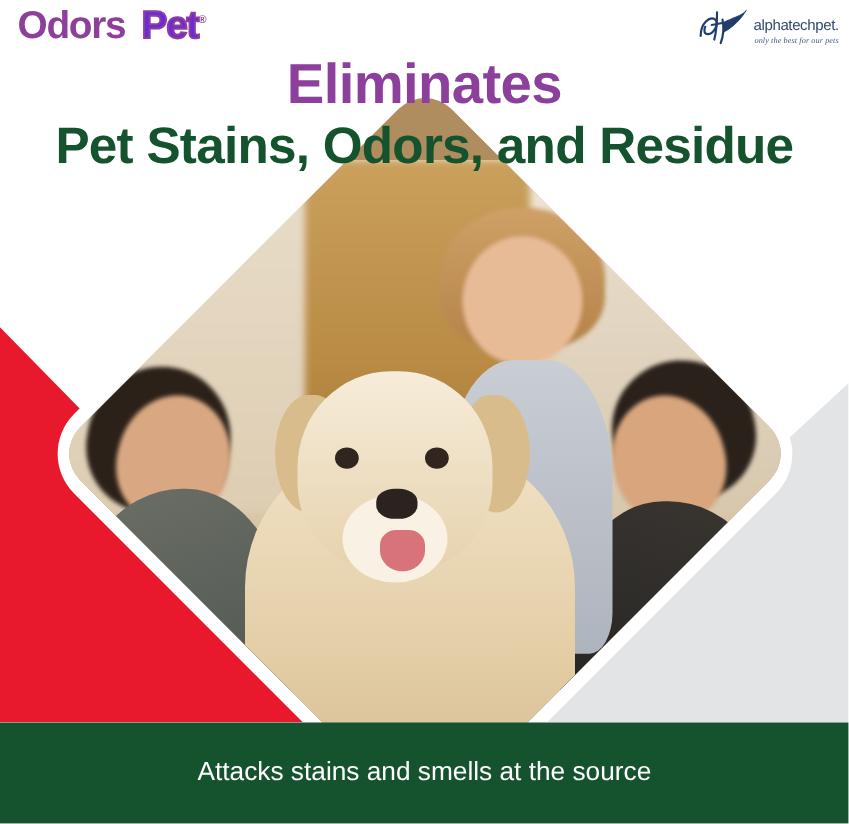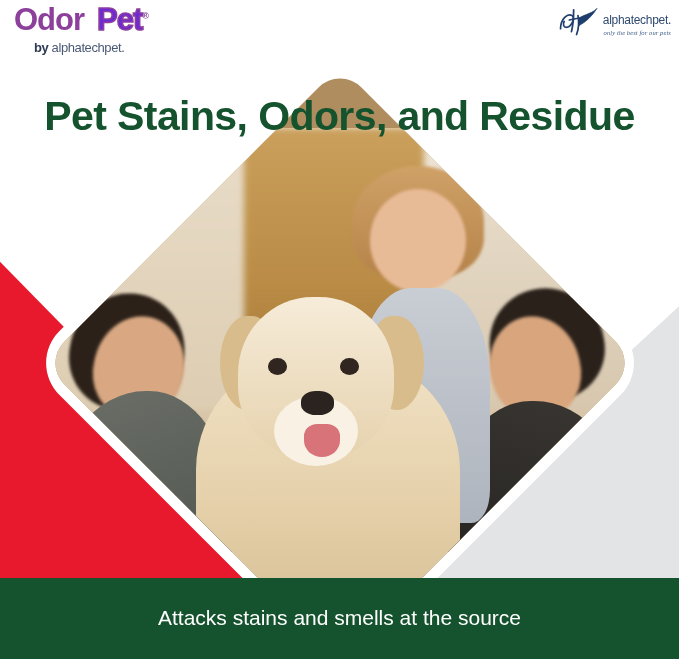--- a/index.html
+++ b/index.html
@@ -361,38 +361,37 @@
         <div class="fig dog-eye-l"></div>
         <div class="fig dog-eye-r"></div>
         <div class="fig dog-muzzle"></div>
         <div class="fig dog-tongue"></div>
         <div class="fig dog-nose"></div>
       </div>
     </div>
   </div>
 
   <div class="logo-left">
-    <div class="logo-odorpet"><span class="lp-odor">Odor</span><span class="lp-pet">Pet</span><span class="lp-reg">®</span></div>
-    <div class="logo-by"><b>by</b>
-      <span>alphatechpet.</span></div>
+    <div class="logo-odorpet"><span class="lp-odor">Odors</span><span class="lp-pet">Pet</span><span class="lp-reg">®</span></div>
   </div>
 
   <div class="logo-right">
     <svg class="atp-mark" viewBox="0 0 60 44">
       <path d="M6 34 C6 20, 16 12, 22 16 C27 20, 20 32, 14 32 C10 32, 9 28, 11 24" fill="none" stroke="#1F3E6E" stroke-width="2.4" stroke-linecap="round"></path>
       <path d="M24 8 C24 20, 23 30, 21 38" fill="none" stroke="#1F3E6E" stroke-width="2.4" stroke-linecap="round"></path>
       <path d="M18 22 C26 20, 34 19, 42 19" fill="none" stroke="#1F3E6E" stroke-width="2" stroke-linecap="round"></path>
       <path d="M30 16 C32 26, 31 34, 28 42" fill="none" stroke="#1F3E6E" stroke-width="2.4" stroke-linecap="round"></path>
       <path d="M30 20 C40 14, 52 12, 56 6 C50 16, 42 24, 31 30" fill="#1F3E6E" stroke="#1F3E6E" stroke-width="1"></path>
     </svg>
     <div class="atp-words">
       <div class="atp-name">alphatechpet.</div>
       <div class="atp-tag">only the best for our pets</div>
     </div>
   </div>
 
+  <div class="headline1">Eliminates</div>
   <div class="headline2">Pet Stains, Odors, and Residue</div>
 
   <div class="banner">
     <div class="banner-line">Attacks stains and smells at the source</div>
   </div>
 
 </div>
 
 </body></html>

